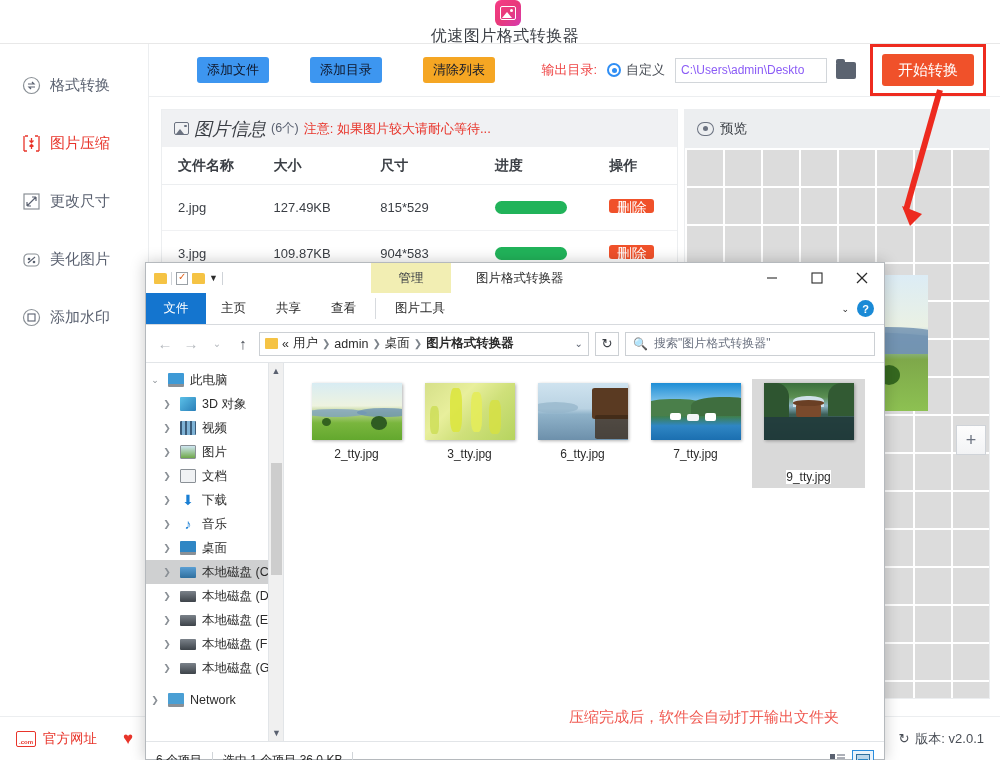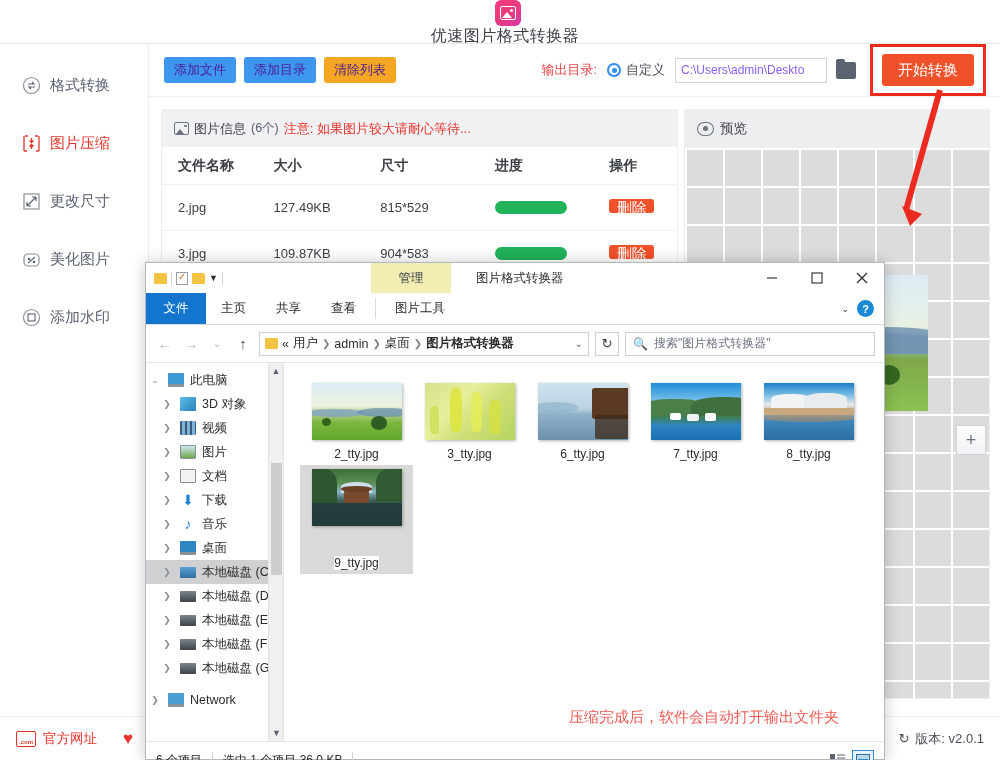--- a/index.html
+++ b/index.html
@@ -59,22 +59,22 @@
   .win-btn { width:34px;height:44px;display:flex;align-items:center;justify-content:center;
              color:#4a4f57; background:none;border:none;cursor:pointer; }
   .win-btn svg{display:block;}
 
   
   .app-toolbar {
     position:absolute; left:149px; top:44px; width:851px; height:53px;
     background:#fff; display:flex; align-items:center; border-bottom:1px solid #eceef0;
   }
   .btn-blue, .btn-orange {
-    height:26px; padding:0 10px; border:none; border-radius:3px; color:#4c1d95;
-    font-size:13px; cursor:pointer; line-height:26px;
+    height:26px; padding:0 10px; border:none; border-radius:3px; color:#0f172a;
+    font-size:13px; cursor:pointer; line-height:26px;margin-left:33px;
   }
   .btn-blue{ background:#3d96f0; }
   .btn-orange{ background:#f5a623; }
   .tb-group{ display:flex; gap:8px; margin-left:15px;}
 
   .out-label{ font-size:13px;color:#ef4444; margin-left:auto; }
   .radio-o{ width:14px;height:14px;border-radius:50%;border:2px solid #2f8ef4;position:relative;margin:0 5px 0 10px;flex:none;}
   .radio-o:after{content:"";position:absolute;left:2.5px;top:2.5px;width:5px;height:5px;border-radius:50%;background:#2f8ef4;}
   .out-custom{font-size:13px;color:#4a4f57;}
   .path-input{
@@ -96,21 +96,21 @@
   .side-ic{ width:19px;height:19px;display:flex;align-items:center;justify-content:center;flex:none;}
 
   
   .content{ position:absolute;left:149px;top:97px;width:851px;height:619px;background:#fff;display:flex;}
   .list-pane{ width:535px;height:100%;padding:12px 0 0 12px;}
   .list-card{ width:517px;background:#fff;border:1px solid #eceef0;}
   .list-head{ height:37px;background:#f0f1f3;display:flex;align-items:center;padding-left:12px;gap:5px;}
   .img-ic{width:15px;height:13px;border:1.4px solid #6b7280;border-radius:2px;position:relative;flex:none;}
   .img-ic:after{content:"";position:absolute;left:1px;bottom:0.5px;width:0;height:0;border-left:4px solid transparent;border-right:4px solid transparent;border-bottom:5px solid #6b7280;}
   .img-ic:before{content:"";position:absolute;right:1.5px;top:1.5px;width:2.5px;height:2.5px;background:#6b7280;border-radius:50%;}
-  .lh-title{font-size:13px;color:#3b3f45;}
+  .lh-title{font-size:18px;color:#3b3f45;font-style:italic;}
   .lh-count{font-size:12.5px;color:#5a6170;}
   .lh-warn{font-size:13px;color:#e8342a;}
   .cols{display:flex;height:38px;align-items:center;border-bottom:1px solid #eceef0;font-size:14px;color:#3b3f45;font-weight:bold;}
   .row{display:flex;height:46px;align-items:center;border-bottom:1px solid #f0f1f3;font-size:13px;color:#3b3f45;}
   .c1{width:112px;padding-left:16px;}
   .c2{width:107px;}
   .c3{width:115px;}
   .c4{width:115px;}
   .c5{width:68px;}
   .bar{width:72px;height:13px;border-radius:7px;background:#21b35a;}
@@ -605,30 +605,20 @@
               <div class="sc s-harbor"></div>
               <div class="blob" style="left:-10%;top:28%;width:70%;height:30%;background:#4a7f4a;border-radius:45% 40% 0 0;"></div>
               <div class="blob" style="left:45%;top:24%;width:70%;height:34%;background:#3f6e3f;border-radius:45% 40% 0 0;"></div>
               <div class="blob" style="left:22%;top:52%;width:12%;height:13%;background:#fff;border-radius:2px;"></div>
               <div class="blob" style="left:40%;top:54%;width:14%;height:12%;background:#f2f4f6;border-radius:2px;"></div>
               <div class="blob" style="left:60%;top:53%;width:13%;height:13%;background:#fff;border-radius:2px;"></div>
             </div>
             <div class="tname">7_tty.jpg</div>
           </div>
 
-          <div class="tile">
-            <div class="thumb">
-              <div class="sc s-snow"></div>
-              <div class="blob" style="left:8%;top:20%;width:45%;height:24%;background:#f1f3f5;border-radius:40% 40% 0 0;"></div>
-              <div class="blob" style="left:45%;top:17%;width:48%;height:28%;background:#e9ecef;border-radius:42% 38% 0 0;"></div>
-              <div class="blob" style="left:0%;top:44%;width:100%;height:12%;background:#c9a77f;border-radius:1px;"></div>
-              <div class="blob" style="left:0%;top:56%;width:100%;height:12%;background:#a98d69;opacity:.55;"></div>
-            </div>
-            <div class="tname">8_tty.jpg</div>
-          </div>
 
           <div class="tile sel">
             <div class="thumb">
               <div class="sc s-cabin"></div>
               <div class="blob" style="left:-8%;top:0%;width:36%;height:60%;background:#2e5530;border-radius:0 40% 0 0;"></div>
               <div class="blob" style="left:72%;top:0%;width:38%;height:58%;background:#325a33;border-radius:40% 0 0 0;"></div>
               <div class="blob" style="left:33%;top:22%;width:34%;height:20%;background:#cfe0ea;border-radius:45% 45% 0 0;"></div>
               <div class="blob" style="left:36%;top:36%;width:28%;height:24%;background:#7a4a2c;border-radius:2px;"></div>
               <div class="blob" style="left:33%;top:30%;width:34%;height:10%;background:#6a3f24;"></div>
               <div class="blob" style="left:0%;top:60%;width:100%;height:40%;background:#20393a;opacity:.85;border-radius:0;"></div>

